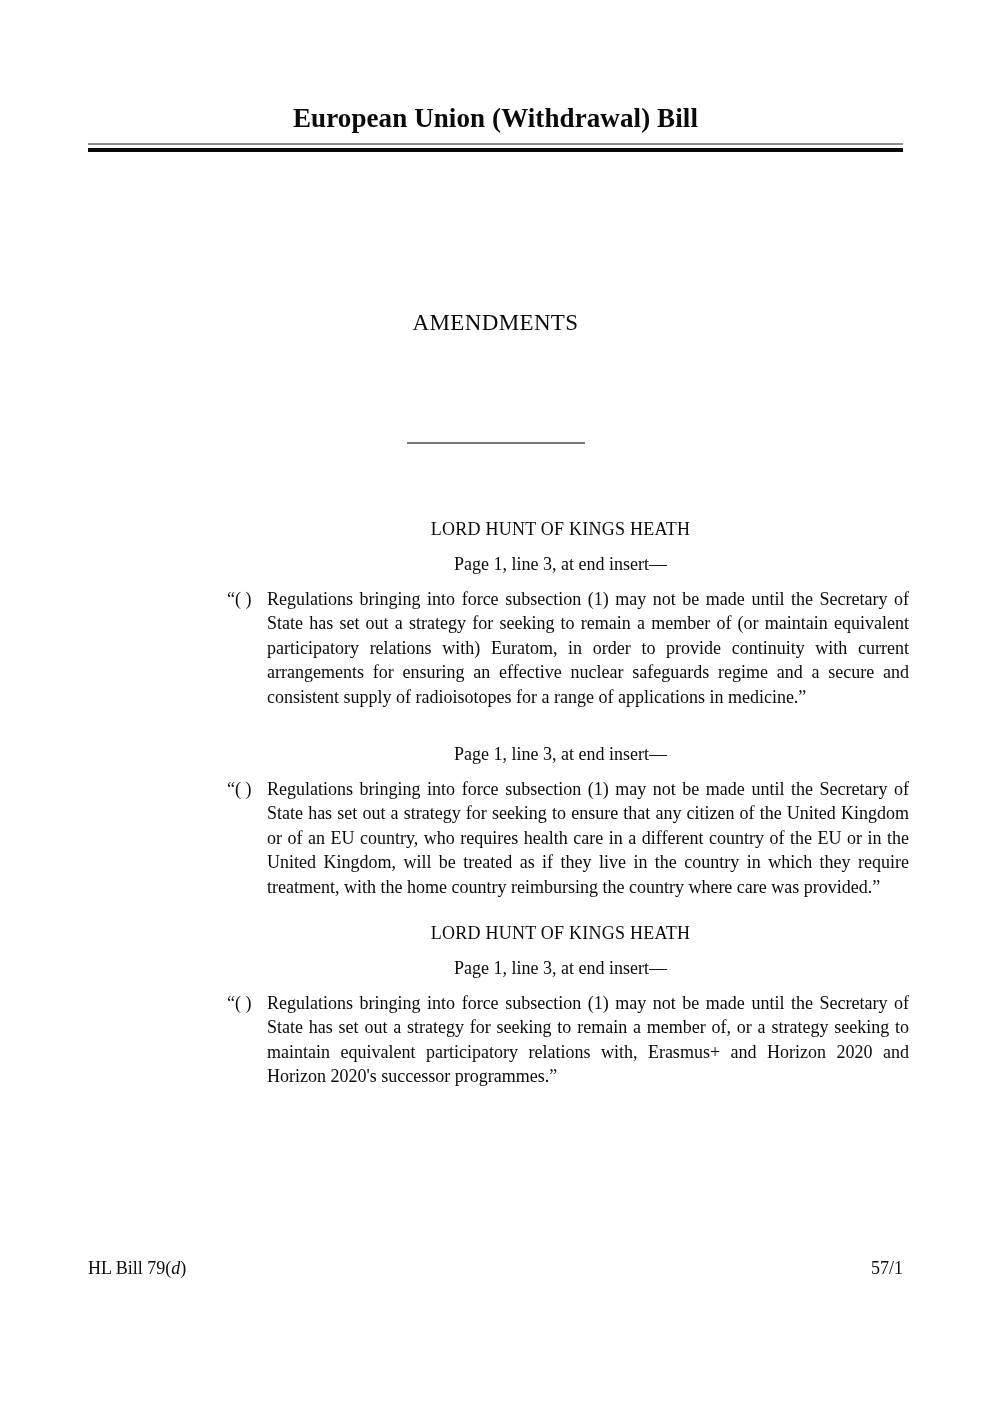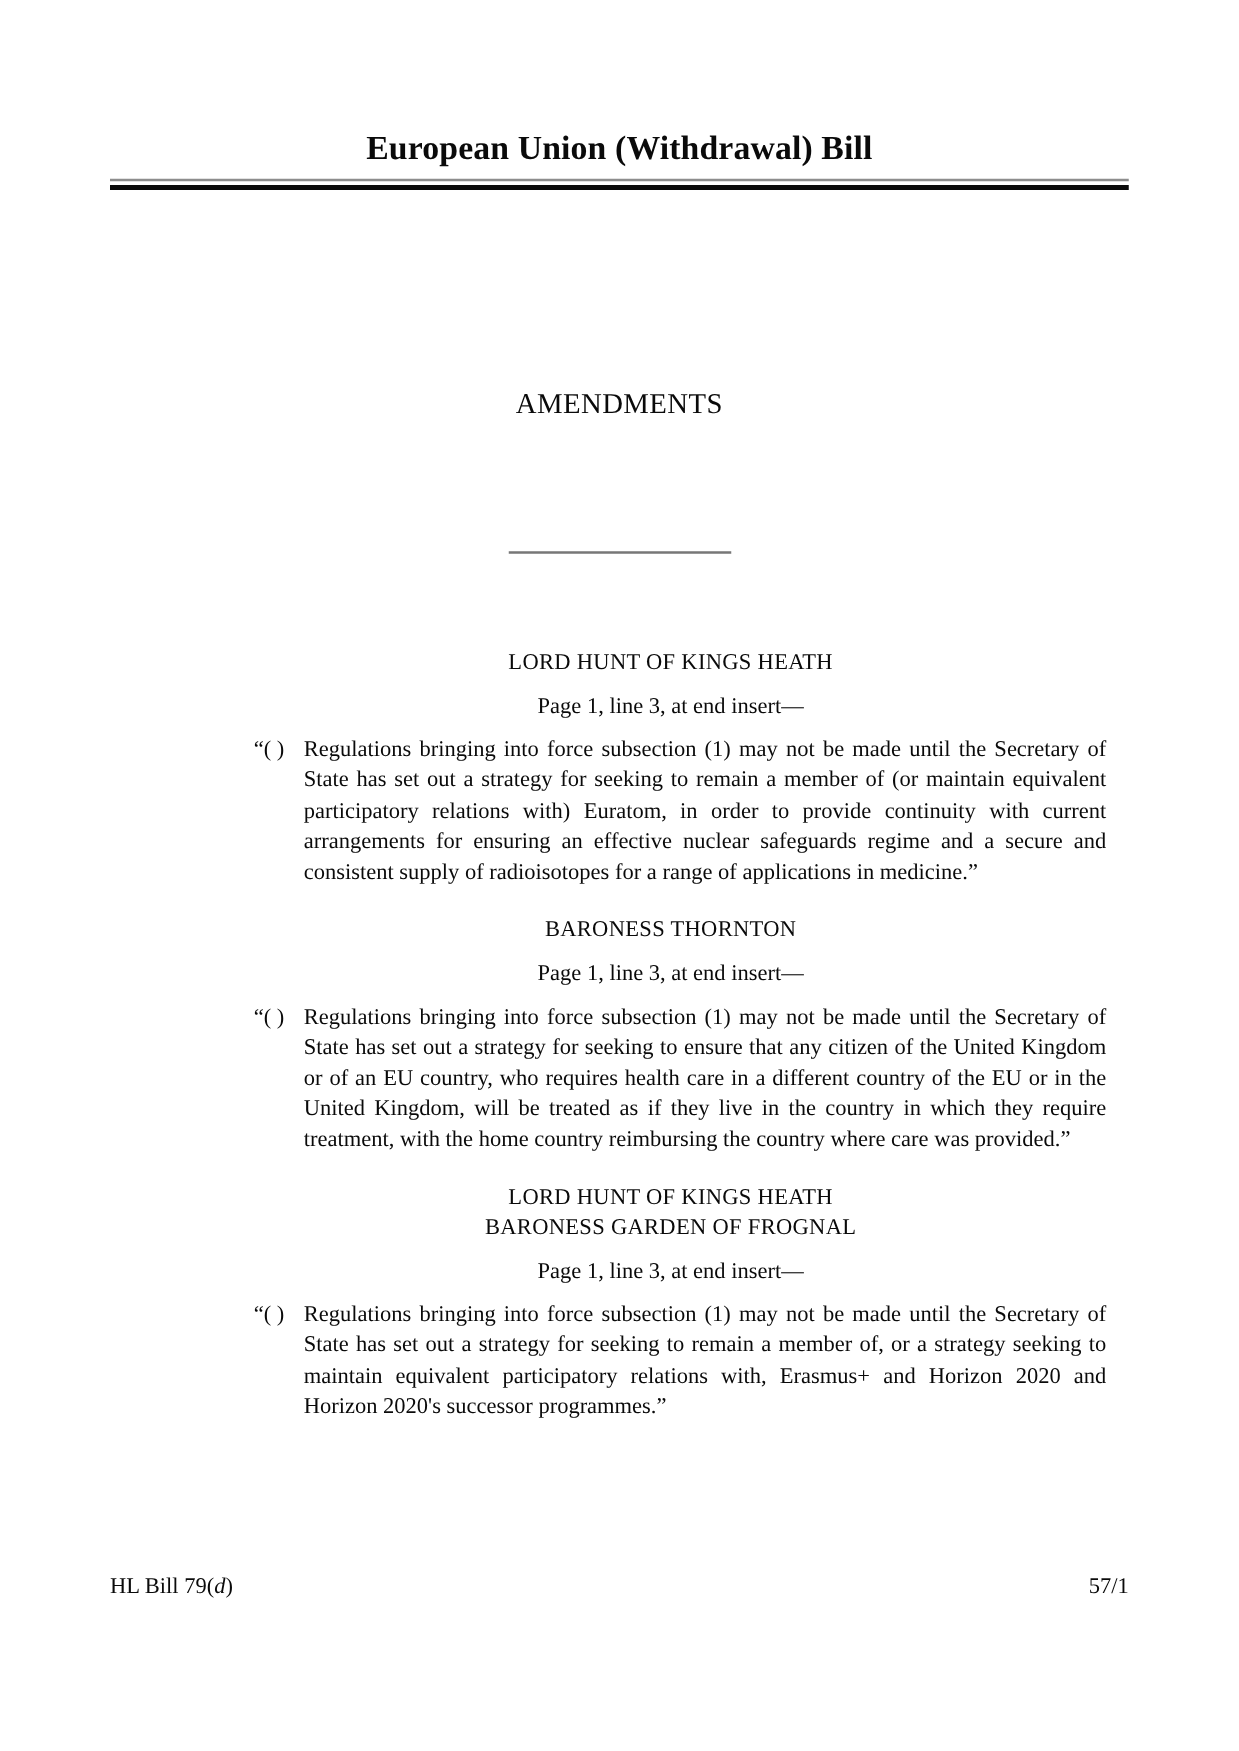--- a/index.html
+++ b/index.html
@@ -90,21 +90,21 @@
     top: 475px;
     width: 815px;
     text-align: center;
     font-size: 17px;
     font-weight: bold;
   }
 
   
   .amendments {
     position: absolute;
-    left: 188px;
+    left: 212px;
     top: 517px;
     width: 697px;
   }
 
   .amendment {
     margin-bottom: 0;
   }
 
   .sponsors {
     text-align: center;
@@ -186,33 +186,29 @@
       <div class="sponsors">
         <div class="sponsor">LORD HUNT OF KINGS HEATH</div>
       </div>
       <div class="instruction">Page 1, line 3, at end insert—</div>
       <div class="quoted"><span class="marker">“( )</span><span>Regulations bringing into force subsection (1) may not be made until the Secretary of State has set out a strategy for seeking to remain a member of (or maintain equivalent participatory relations with) Euratom, in order to provide continuity with current arrangements for ensuring an effective nuclear safeguards regime and a secure and consistent supply of radioisotopes for a range of applications in medicine.”</span></div>
     </div>
 
     <div class="amd-gap-1"></div>
 
     <div class="amendment">
-      <div class="sponsors">
-        <div class="sponsor">BARONESS THORNTON</div>
-      </div>
       <div class="instruction">Page 1, line 3, at end insert—</div>
       <div class="quoted"><span class="marker">“( )</span><span>Regulations bringing into force subsection (1) may not be made until the Secretary of State has set out a strategy for seeking to ensure that any citizen of the United Kingdom or of an EU country, who requires health care in a different country of the EU or in the United Kingdom, will be treated as if they live in the country in which they require treatment, with the home country reimbursing the country where care was provided.”</span></div>
     </div>
 
     <div class="amd-gap-2"></div>
 
     <div class="amendment">
       <div class="sponsors">
         <div class="sponsor">LORD HUNT OF KINGS HEATH</div>
-        <div class="sponsor">BARONESS GARDEN OF FROGNAL</div>
       </div>
       <div class="instruction">Page 1, line 3, at end insert—</div>
       <div class="quoted"><span class="marker">“( )</span><span>Regulations bringing into force subsection (1) may not be made until the Secretary of State has set out a strategy for seeking to remain a member of, or a strategy seeking to maintain equivalent participatory relations with, Erasmus+ and Horizon 2020 and Horizon 2020's successor programmes.”</span></div>
     </div>
 
   </div>
 
   <div class="footer">
     <div class="left"><span>HL Bill 79(</span><span class="ital">d</span><span>)</span></div>
     <div class="right">57/1</div>

